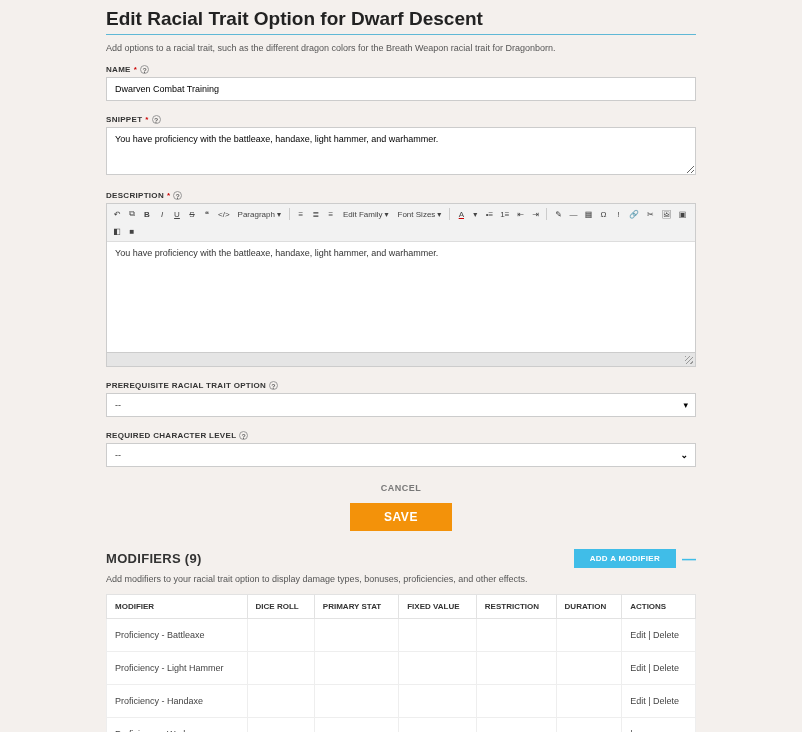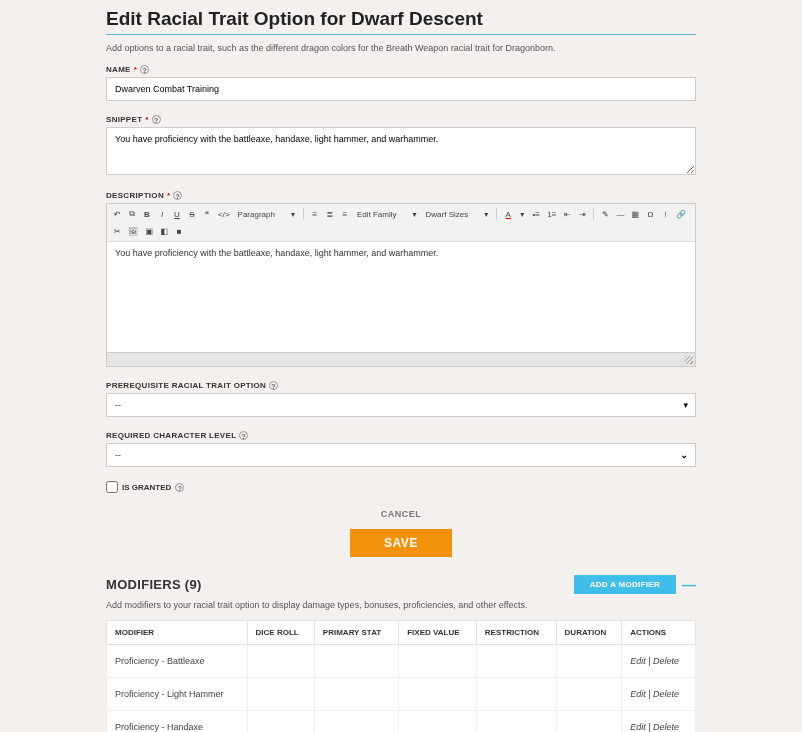--- a/index.html
+++ b/index.html
@@ -81,21 +81,21 @@
     font-size: 8px;
   }
   .rte-toolbar .tb-btn {
     min-width: 12px; height: 14px;
     display: inline-flex; align-items: center; justify-content: center;
     color: #444; cursor: pointer;
     padding: 0 2px;
   }
   .rte-toolbar .tb-sep { width:1px; height:12px; background:#ccc; margin:0 2px; }
   .rte-toolbar .tb-dd {
-    display: inline-flex; align-items:center; gap:16px;
+    display: inline-flex; align-items:center; gap:2px;
     padding: 0 3px; height:14px; color:#444; cursor:pointer;
   }
   .rte-body {
     padding: 6px 8px;
     font-size: 9px;
     height: 110px;
     overflow-y: scroll;
     background: #fff;
   }
   .rte-status {
@@ -136,21 +136,21 @@
   .minus { color:#40bde8; font-weight:700; font-size:14px; cursor:pointer; }
   .mod-desc { font-size:9px; color:#555; margin-bottom:10px; }
   table.mod-table { width:100%; border-collapse:collapse; background:#fff; }
   table.mod-table th {
     text-align:left; font-size:8px; font-weight:700; text-transform:uppercase;
     padding:7px 8px; border:1px solid #e2e2e2; background:#fff; color:#333;
   }
   table.mod-table td {
     font-size:9px; padding:11px 8px; border:1px solid #eee; color:#444;
   }
-  .row-actions { color:#333;font-style:italic; }
+  .row-actions { color:#333; }
   .row-actions .lnk { cursor:pointer; }
 </style>
 </head>
 <body>
 
 <div class="container">
 
   <h1>Edit Racial Trait Option for Dwarf Descent</h1>
   <div class="subtitle">Add options to a racial trait, such as the different dragon colors for the Breath Weapon racial trait for Dragonborn.</div>
 
@@ -202,21 +202,21 @@
           </span>
         <span class="tb-sep"></span>
         <span class="tb-btn">≡</span>
         <span class="tb-btn">≣</span>
         <span class="tb-btn">≡</span>
         <span class="tb-dd">
             <span>Edit Family</span>
             <span>▾</span>
           </span>
         <span class="tb-dd">
-            <span>Dwarf Sizes</span>
+            <span>Font Sizes</span>
             <span>▾</span>
           </span>
         <span class="tb-sep"></span>
         <span class="tb-btn">
             <u style="text-decoration-color:#c00">A</u>
           </span>
         <span class="tb-dd">▾</span>
         <span class="tb-btn">•≡</span>
         <span class="tb-btn">1≡</span>
         <span class="tb-btn">⇤</span>
@@ -254,25 +254,20 @@
     <div class="field-label">
       <span>REQUIRED CHARACTER LEVEL</span>
       <span class="help">?</span>
     </div>
     <div class="select-wrap">
       <div class="select textinput">--</div>
       <span class="caret" style="font-weight:700">⌄</span>
     </div>
   </div>
 
-  <div class="field checkbox-row">
-    <input type="checkbox" style="">
-    <span>IS GRANTED</span>
-    <span class="help">?</span>
-  </div>
 
   <div class="actions">
     <button class="btn-cancel">CANCEL</button>
     <button class="btn-save">SAVE</button>
   </div>
 
   <div class="mod-header">
     <div class="mod-title">MODIFIERS (9)</div>
     <div class="mod-add-wrap">
       <button class="btn-add-mod">ADD A MODIFIER</button>

